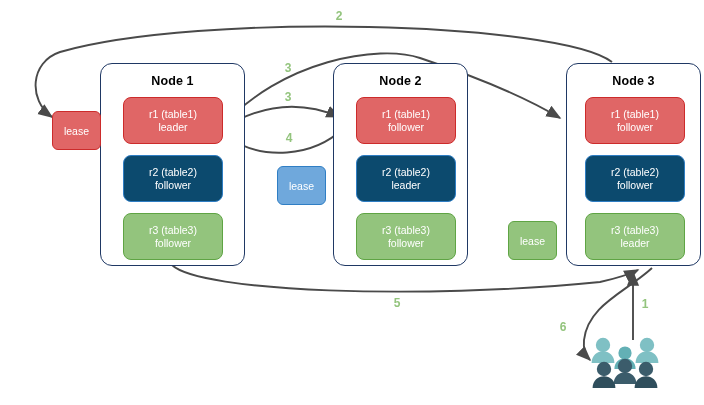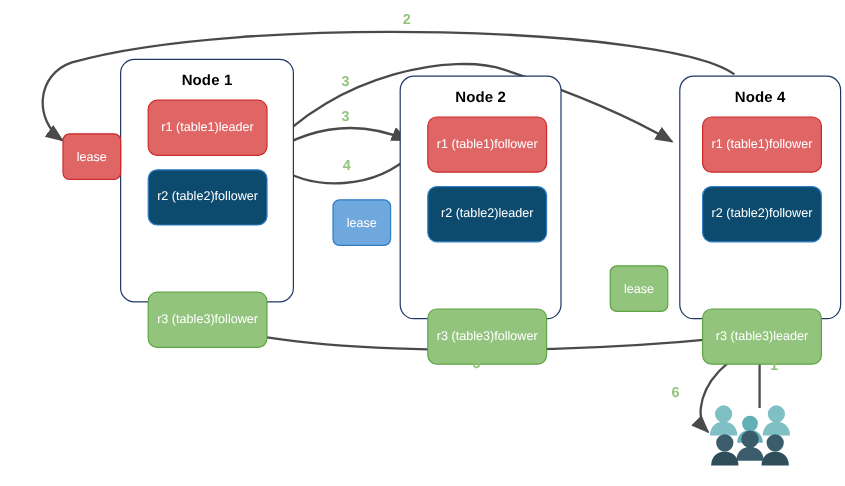--- a/index.html
+++ b/index.html
@@ -41,41 +41,40 @@
     font-size: 12.5px;
     font-weight: bold;
     color: #000000;
     letter-spacing: 0.1px;
   }
   .replica {
     position: absolute;
     box-sizing: border-box;
     border-radius: 8px;
     display: flex;
-    flex-direction: row;
+    flex-direction: column;
     align-items: center;
     justify-content: center;
     color: #ffffff;
     font-size: 10.5px;
     line-height: 13px;
     text-align: center;
   }
   .replica span { display: block; }
   .rep-red {
     background: #e06666;
     border: 1.4px solid #cc2b2b;
   }
   .rep-blue {
     background: #0c4a6e;
     border: 1.4px solid #2f7ec4;
   }
   .rep-green {
     background: #93c47d;
     border: 1.4px solid #5fa444;
-    margin-top: 44px;
   }
   .lease {
     position: absolute;
     box-sizing: border-box;
     border-radius: 6px;
     display: flex;
     align-items: center;
     justify-content: center;
     color: #ffffff;
     font-size: 10.5px;
@@ -130,21 +129,21 @@
 
     <path d="M 344,128 C 312,158 262,160 229,138" fill="none" stroke="#4a4a4a" stroke-width="1.9" marker-end="url(#arrowhead)"></path>
 
     <path d="M 172,265 C 200,292 420,300 600,282 C 618,278 630,274 638,270" fill="none" stroke="#4a4a4a" stroke-width="1.9" marker-end="url(#arrowhead)"></path>
 
     <path d="M 633,340 L 633,272" fill="none" stroke="#4a4a4a" stroke-width="1.9" marker-end="url(#arrowhead)"></path>
 
     <path d="M 652,268 C 626,292 588,305 584,340 C 583,350 586,356 590,360" fill="none" stroke="#4a4a4a" stroke-width="1.9" marker-end="url(#arrowhead)"></path>
   </svg>
 
-  <div class="node-box" style="left:100px; top:49px; width:145px; height:203px;">
+  <div class="node-box" style="left:100px; top:63px; width:145px; height:203px;">
     <div class="node-title">Node 1</div>
     <div class="replica rep-red" style="left:22px; top:33px; width:100px; height:47px;">
       <span>r1 (table1)</span>
       <span>leader</span>
     </div>
     <div class="replica rep-blue" style="left:22px; top:91px; width:100px; height:47px;">
       <span>r2 (table2)</span>
       <span>follower</span>
     </div>
     <div class="replica rep-green" style="left:22px; top:149px; width:100px; height:47px;">
@@ -163,21 +162,21 @@
       <span>r2 (table2)</span>
       <span>leader</span>
     </div>
     <div class="replica rep-green" style="left:22px; top:149px; width:100px; height:47px;">
       <span>r3 (table3)</span>
       <span>follower</span>
     </div>
   </div>
 
   <div class="node-box" style="left:566px; top:63px; width:135px; height:203px;">
-    <div class="node-title">Node 4</div>
+    <div class="node-title">Node 3</div>
     <div class="replica rep-red" style="left:18px; top:33px; width:100px; height:47px;">
       <span>r1 (table1)</span>
       <span>follower</span>
     </div>
     <div class="replica rep-blue" style="left:18px; top:91px; width:100px; height:47px;">
       <span>r2 (table2)</span>
       <span>follower</span>
     </div>
     <div class="replica rep-green" style="left:18px; top:149px; width:100px; height:47px;">
       <span>r3 (table3)</span>

